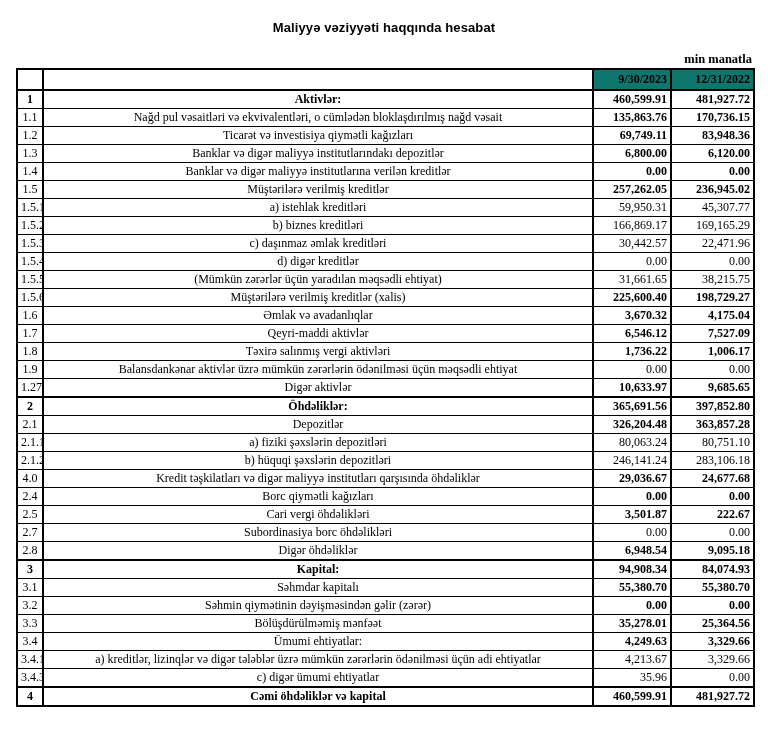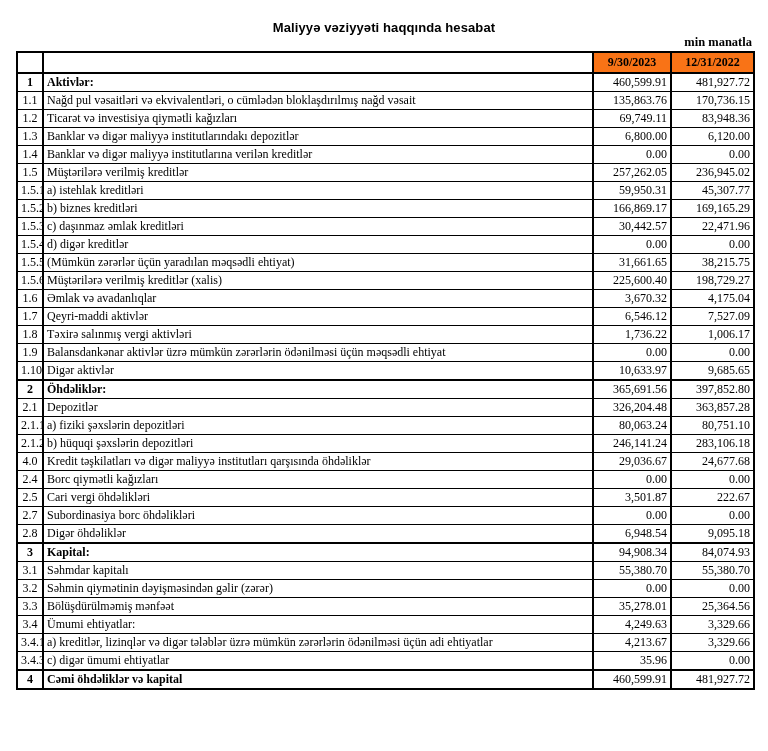--- a/index.html
+++ b/index.html
@@ -26,21 +26,21 @@
     letter-spacing: 0.1px;
   }
   .table-wrap {
     width: 737px;
     margin-left: 16px;
   }
   .unit-note {
     text-align: right;
     font-weight: bold;
     font-size: 12.5px;
-    margin-top: 0;
+    margin-top: 17px;
     margin-bottom: 1px;
     padding-right: 1px;
   }
   table.fin {
     border-collapse: collapse;
     table-layout: fixed;
     width: 737px;
     border: 2px solid #000;
   }
   table.fin td {
@@ -55,36 +55,36 @@
     white-space: nowrap;
     vertical-align: middle;
   }
   td.num {
     text-align: center;
     font-size: 11.5px;
     padding: 1px 1px;
   }
   td.label {
     padding-left: 4px;
+    text-align: center;
   }
   td.val {
     text-align: right;
     padding-right: 3px;
   }
   tr.header-row td {
     border-bottom-width: 2px;
     height: 17px;
   }
   td.date-cell {
-    background: #f97316;
+    background: #0f766e;
     font-weight: bold;
-    text-align: center;
     font-size: 12.5px;
   }
-  tr.vbold td.val { font-weight: normal; }
+  tr.vbold td.val { font-weight: bold; }
   tr.lbold td.label, tr.lbold td.num { font-weight: bold; }
   tr.section td { border-top-width: 2px; }
 </style>
 </head>
 <body>
 
 <div class="page">
 
   <div class="title">Maliyyə vəziyyəti haqqında hesabat</div>
 
@@ -196,21 +196,21 @@
     <td class="val">1,736.22</td>
     <td class="val">1,006.17</td>
   </tr>
           <tr>
     <td class="num">1.9</td>
     <td class="label">Balansdankənar aktivlər üzrə mümkün zərərlərin ödənilməsi üçün məqsədli ehtiyat</td>
     <td class="val">0.00</td>
     <td class="val">0.00</td>
   </tr>
           <tr class="vbold">
-    <td class="num">1.10</td>
+    <td class="num">1.27</td>
     <td class="label">Digər aktivlər</td>
     <td class="val">10,633.97</td>
     <td class="val">9,685.65</td>
   </tr>
           <tr class="vbold lbold section">
     <td class="num">2</td>
     <td class="label">Öhdəliklər:</td>
     <td class="val">365,691.56</td>
     <td class="val">397,852.80</td>
   </tr>

